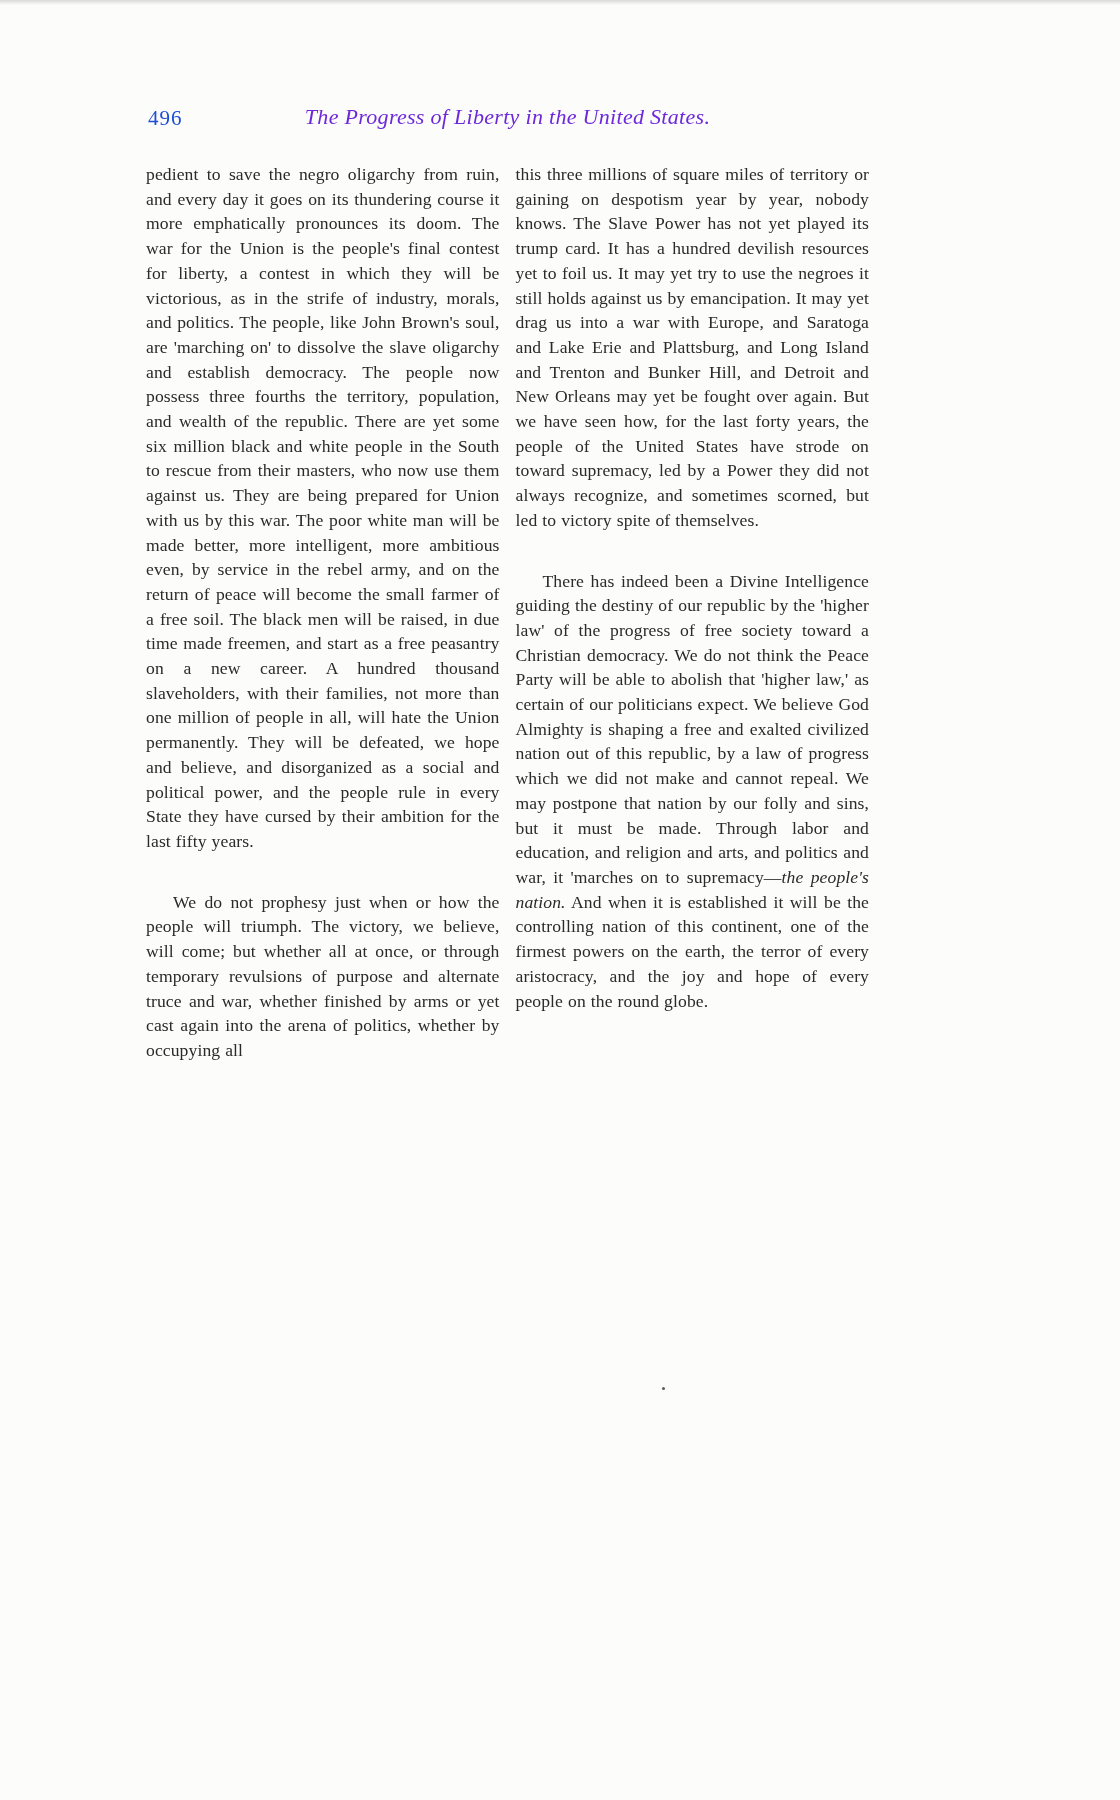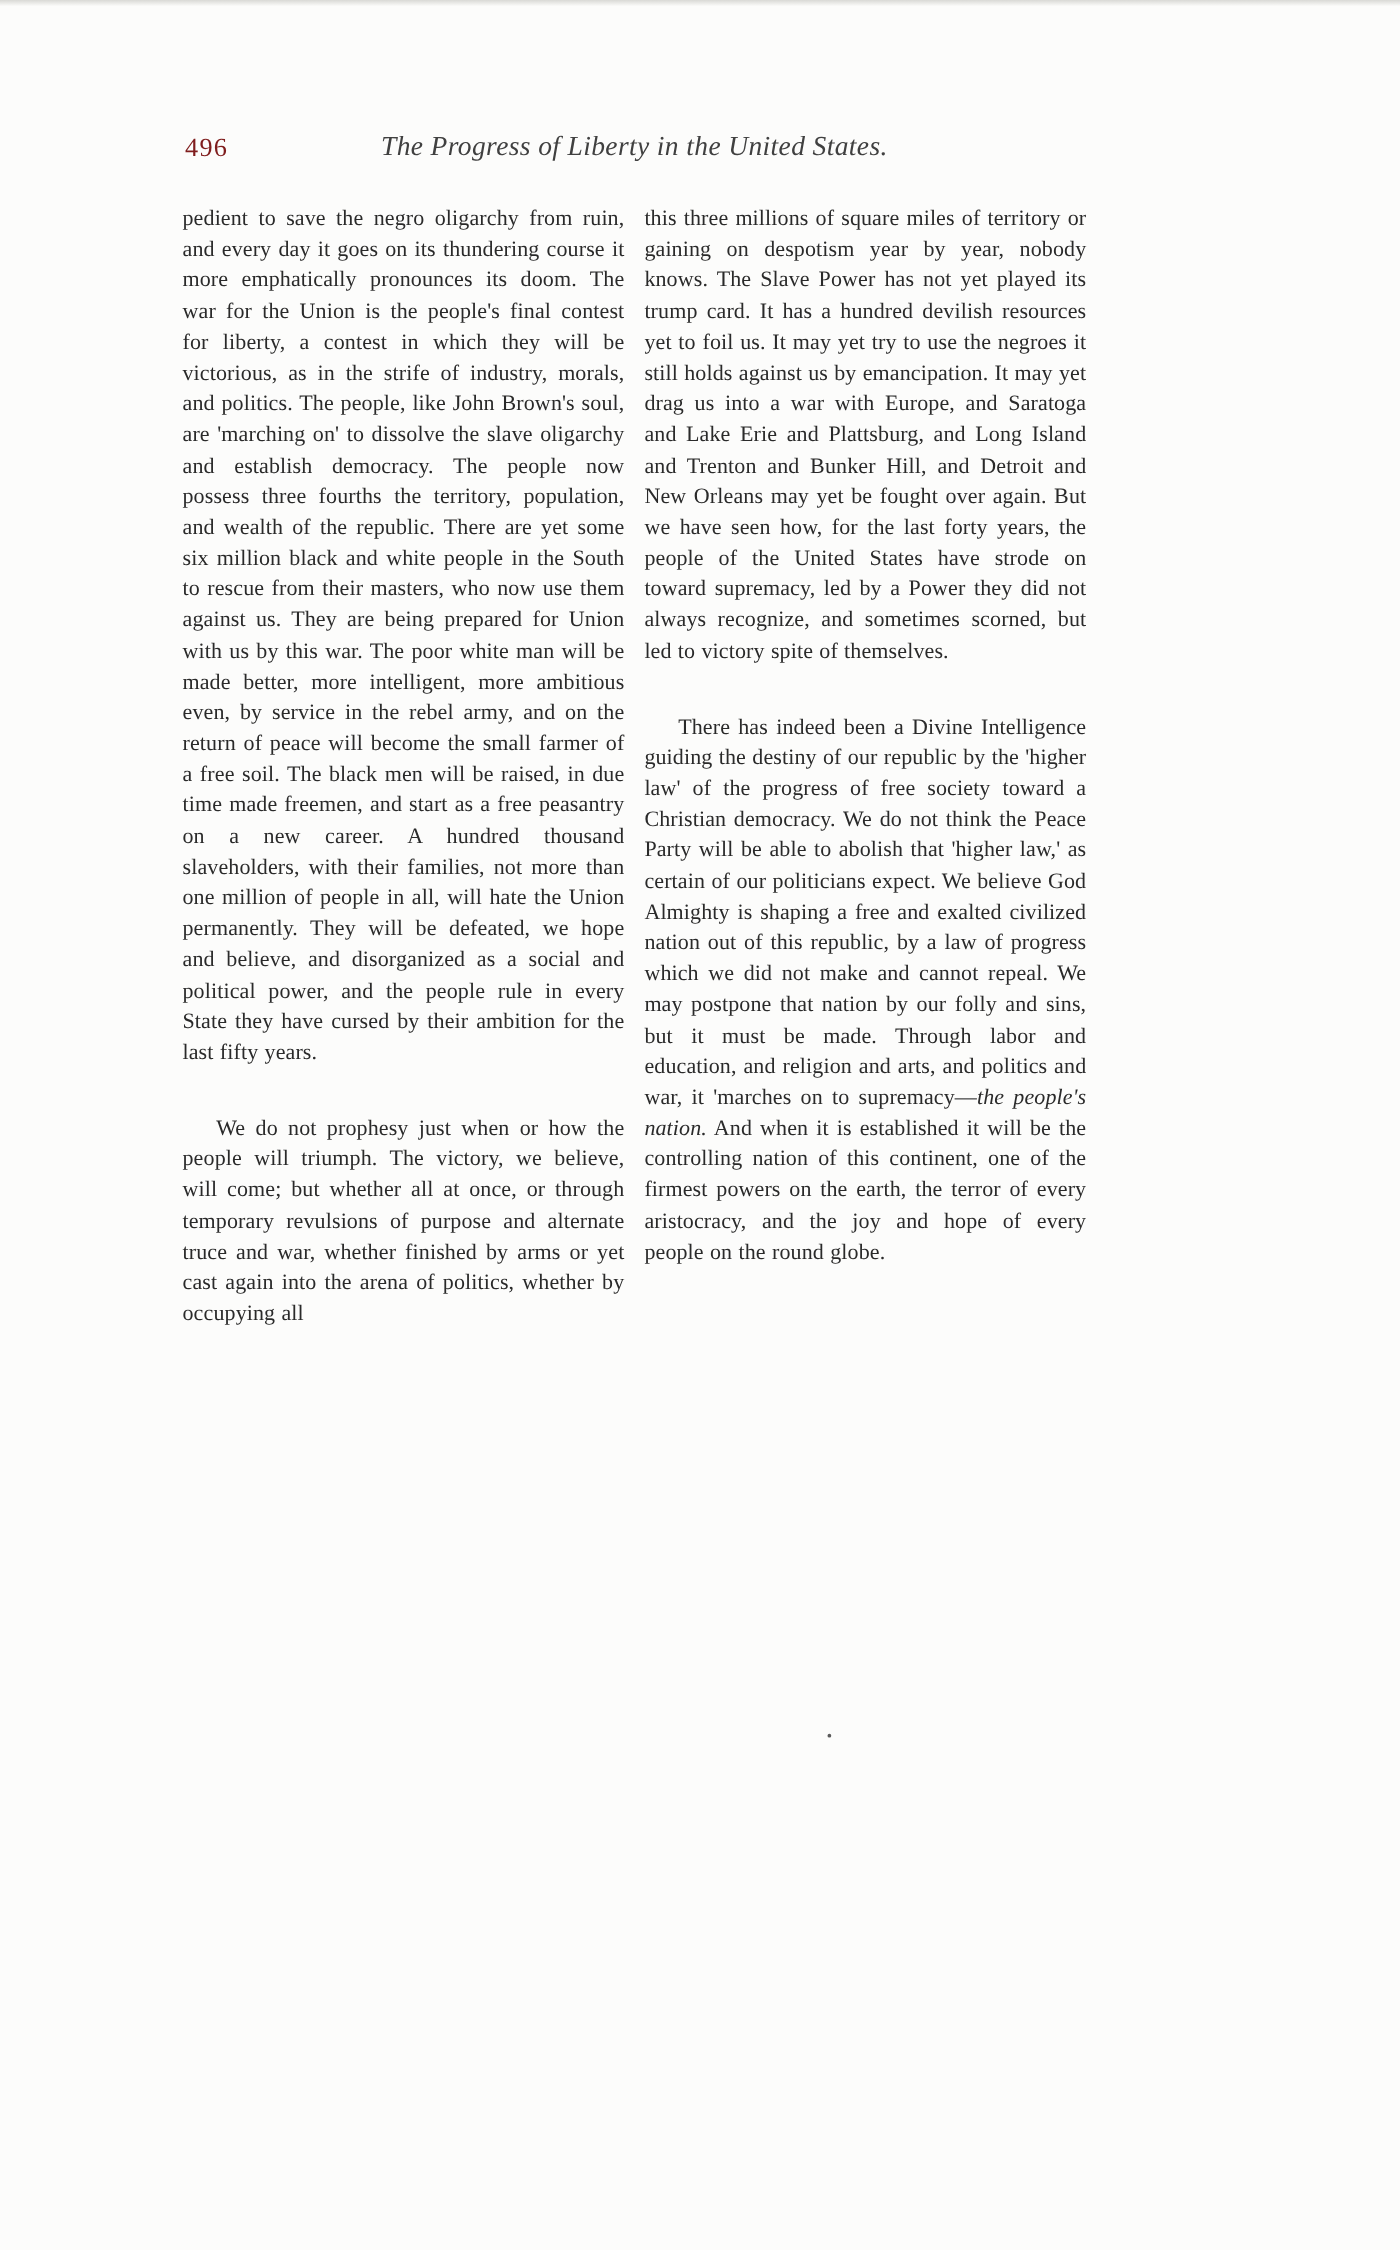--- a/index.html
+++ b/index.html
@@ -29,32 +29,32 @@
     left: 146px;
     width: 723px;
     height: 34px;
   }
   .page-number {
     position: absolute;
     left: 2px;
     top: 2px;
     font-size: 21px;
     letter-spacing: 1px;
-    color: #7f1d1d;
+    color: #1d4ed8;
   }
   .running-title {
     position: absolute;
     left: 0;
     right: 0;
     top: 0;
     text-align: center;
     font-style: italic;
     font-size: 22px;
     letter-spacing: 0.3px;
-    color: #404040;
+    color: #6d28d9;
     white-space: nowrap;
   }
   .columns {
     position: absolute;
     top: 162px;
     left: 146px;
     width: 723px;
     display: flex;
     gap: 16px;
   }

